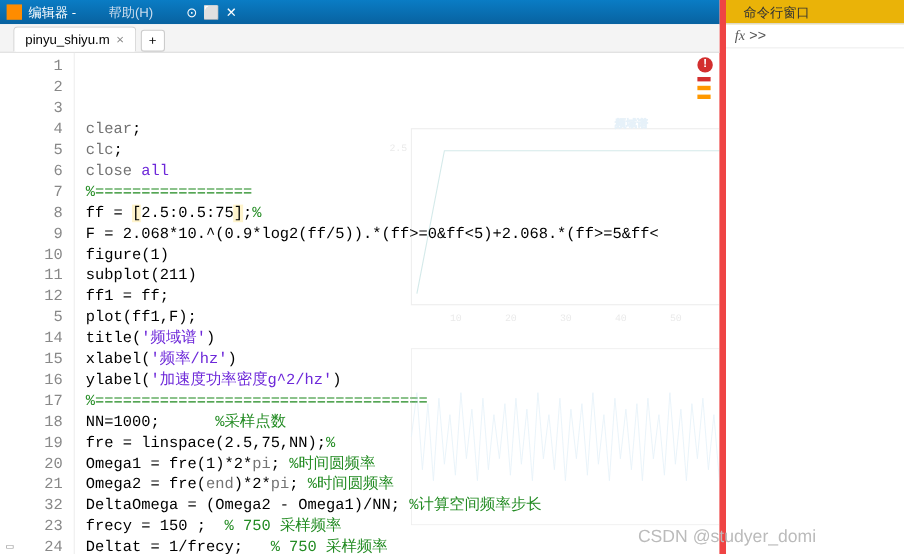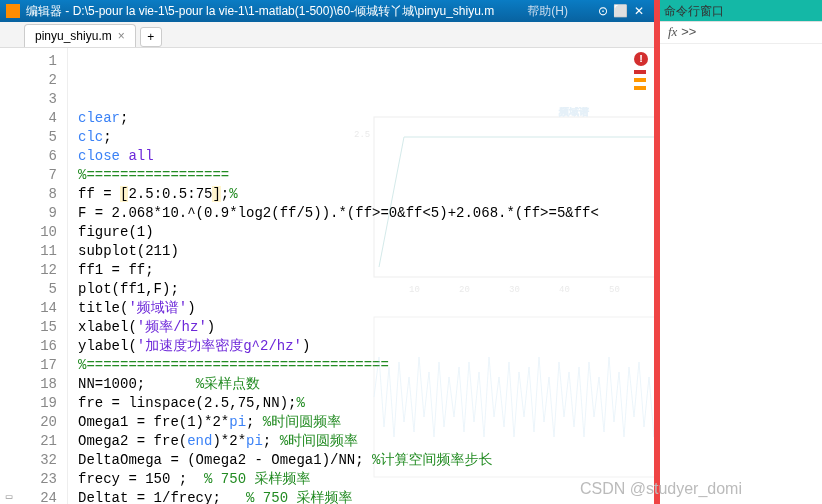--- a/index.html
+++ b/index.html
@@ -3,55 +3,54 @@
 <meta charset="utf-8">
 <style>
 * { margin: 0; padding: 0; box-sizing: border-box; }
 body { font-family: 'Segoe UI', Arial, sans-serif; font-size: 12px; background: #f0f0f0; width: 822px; height: 504px; overflow: hidden; position: relative; }
 .main-container { display: flex; width: 100%; height: 100%; }
 .editor-panel { flex: 0 0 660px; display: flex; flex-direction: column; border-right: 6px solid #ef4444; background: #fff; }
 .editor-titlebar { background: linear-gradient(#0a7cc4, #0862a0); color: #fff; height: 22px; display: flex; align-items: center; padding: 0 6px; font-size: 12px; }
 .editor-titlebar .icon-app { width: 14px; height: 14px; background: #ff8c00; margin-right: 6px; }
 .editor-titlebar .title-text { flex: 1; overflow: hidden; white-space: nowrap; }
 .editor-titlebar .win-btn { width: 18px; text-align: center; cursor: pointer; }
-.tabbar { height: 26px; background: #f4f4f4; border-bottom: 1px solid #ddd; display: flex; align-items: end; padding-left: 24px; }
+.tabbar { height: 26px; background: #f4f4f4; border-bottom: 1px solid #ddd; display: flex; align-items: end; padding-left: 12px; }
 .tab { background: #fff; border: 1px solid #ccc; border-bottom: none; padding: 4px 10px; font-size: 12px; display: flex; align-items: center; gap: 6px; border-radius: 4px 4px 0 0; }
 .tab-close { color: #888; cursor: pointer; font-size: 12px; }
 .tab-add { margin-left: 4px; border: 1px solid #ccc; width: 22px; height: 20px; text-align: center; background: #fff; border-radius: 3px; cursor: pointer; line-height: 18px; }
 .code-area { flex: 1; display: flex; overflow: hidden; font-family: Consolas, 'Courier New', monospace; font-size: 14px; position: relative; }
 .gutter { width: 50px; background: #fff; color: #888; text-align: right; padding: 4px 10px 4px 0; line-height: 19px; border-right: 1px solid #eee; }
 .code-lines { flex: 1; padding: 4px 0 4px 10px; line-height: 19px; white-space: pre; position: relative; }
 .code-line { height: 19px; }
-.kw-cyan { color: #3b82f6; }
+.kw-cyan { color: #737373; }
 .str { color: #6d28d9; }
 .comment { color: #228b22; }
 .bracket-y { background: rgba(255,200,0,0.2); }
 .indicator-col { position: absolute; right: 4px; top: 4px; width: 16px; }
 .ind-err { width: 14px; height: 14px; background: #d32f2f; border-radius: 50%; color: #fff; font-size: 11px; text-align: center; line-height: 14px; font-weight: bold; }
 .ind-bar { width: 12px; height: 4px; margin-top: 4px; }
 .right-panel { flex: 1; display: flex; flex-direction: column; background: #fff; }
-.right-titlebar { height: 22px; background: #14b8a6; border-bottom: 1px solid #ddd; padding: 3px 4px; font-size: 12px; color: #333; }
+.right-titlebar { height: 22px; background: #eab308; border-bottom: 1px solid #ddd; padding: 3px 16px; font-size: 12px; color: #333; }
 .fx-bar { height: 22px; padding: 2px 8px; font-style: italic; color: #555; border-bottom: 1px solid #eee; font-size: 13px; }
 .fx-bar .fx { font-family: 'Times New Roman', serif; font-style: italic; }
 .watermark { position: absolute; right: 80px; bottom: 6px; color: #bbb; font-size: 16px; pointer-events: none; }
 .plot-overlay { position: absolute; left: 192px; top: 40px; width: 460px; height: 400px; opacity: 0.25; pointer-events: none; }
 .plot-overlay svg { width: 100%; height: 100%; }
 .bookmark-col { width: 18px; background: #fff; }
 .bookmark-icon { color: #999; font-size: 11px; padding-top: 442px; text-align: center; }
 </style>
 </head>
 <body>
 
 <div class="main-container">
   <div class="editor-panel">
     <div class="editor-titlebar">
       <div class="icon-app"></div>
       <span>编辑器</span>
       <span>&nbsp;-&nbsp;</span>
-      <span class="title-text">D:\5-pour la vie-1\5-pour la vie-1\1-matlab(1-500)\60-倾城转丫城\pinyu_shiyu.m</span>
       <span style="margin:0 26px;color:#cde;">帮助(H)</span>
       <span class="win-btn">⊙</span>
       <span class="win-btn">⬜</span>
       <span class="win-btn">✕</span>
     </div>
     <div class="tabbar">
       <div class="tab">
         <span>pinyu_shiyu.m</span>
         <span class="tab-close">×</span>
       </div>

